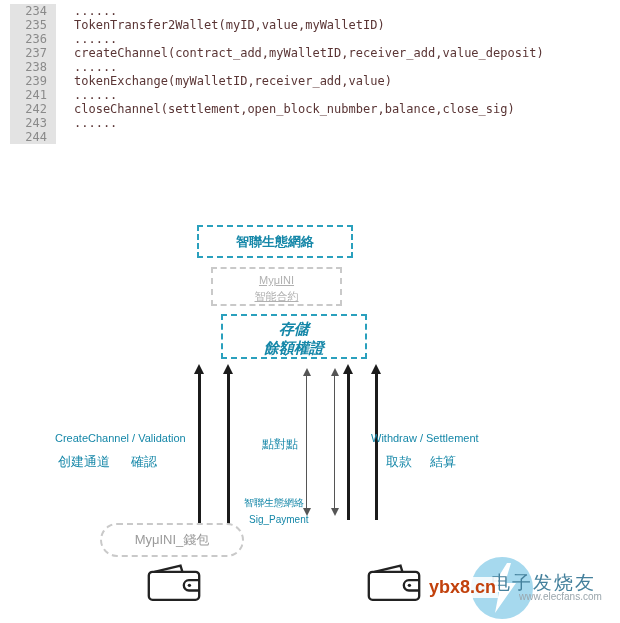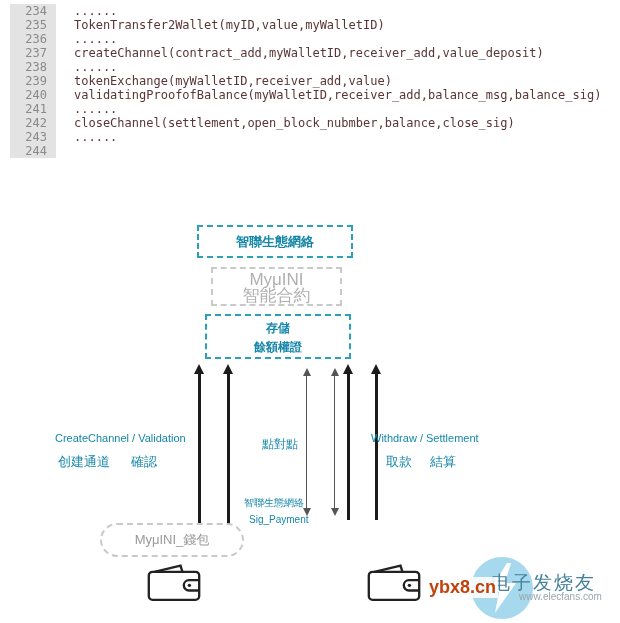--- a/index.html
+++ b/index.html
@@ -14,23 +14,23 @@
       padding-right:9px;box-sizing:border-box;flex:0 0 46px;}
   .code{padding-left:18px;color:#5a3535;white-space:pre;}
 
   
   .dbox{position:absolute;box-sizing:border-box;text-align:center;}
   .box-teal{border:2px dashed #2aa0bd;color:#1587a8;}
   .box-gray{border:2px dashed #c9c9c9;color:#b0b0b0;}
   .blockchain-box{left:197px;top:225px;width:156px;height:33px;
                   font-size:13px;font-weight:bold;line-height:29px;}
   .contract-box{left:211px;top:267px;width:131px;height:39px;
-                font-size:17px;line-height:16px;padding-top:3px;}
-  .storage-box{left:205px;top:314px;width:146px;height:45px;
-               font-size:12px;font-weight:bold;line-height:19px;padding-top:3px;}
+                font-size:11px;line-height:16px;padding-top:3px;text-decoration:underline;}
+  .storage-box{left:221px;top:314px;width:146px;height:45px;
+               font-size:15px;font-weight:bold;line-height:19px;padding-top:3px;font-style:italic;}
   .wallet-box{border-radius:17px;font-size:13px;}
   .wallet-left{left:100px;top:523px;width:144px;height:34px;color:#9a9a9a;line-height:30px;}
   .wallet-right{left:322px;top:520px;width:141px;height:37px;background:#dbeef9;
                 color:#2b2b2b;font-weight:600;line-height:33px;}
 
   
   .arrow{position:absolute;width:11px;}
   .arrow .stem{position:absolute;left:50%;margin-left:-1.5px;width:3px;top:9px;bottom:0;background:#1b1b1b;}
   .arrow .head-up{position:absolute;top:0;left:50%;margin-left:-5.5px;width:0;height:0;
                   border-left:5.5px solid transparent;border-right:5.5px solid transparent;
@@ -82,24 +82,20 @@
         <span class="ln">237</span>
         <span class="code">createChannel(contract_add,myWalletID,receiver_add,value_deposit)</span>
       </div>
     <div class="code-row">
         <span class="ln">238</span>
         <span class="code">......</span>
       </div>
     <div class="code-row">
         <span class="ln">239</span>
         <span class="code">tokenExchange(myWalletID,receiver_add,value)</span>
-      </div>
-    <div class="code-row">
-        <span class="ln">240</span>
-        <span class="code">validatingProofofBalance(myWalletID,receiver_add,balance_msg,balance_sig)</span>
       </div>
     <div class="code-row">
         <span class="ln">241</span>
         <span class="code">......</span>
       </div>
     <div class="code-row">
         <span class="ln">242</span>
         <span class="code">closeChannel(settlement,open_block_nubmber,balance,close_sig)</span>
       </div>
     <div class="code-row">

